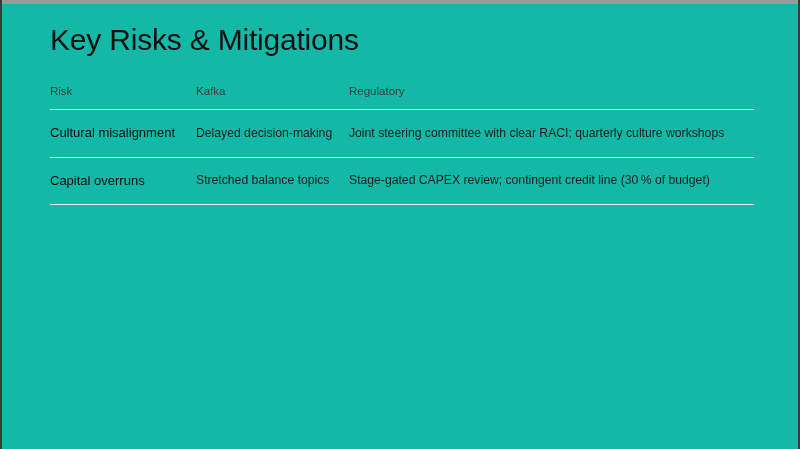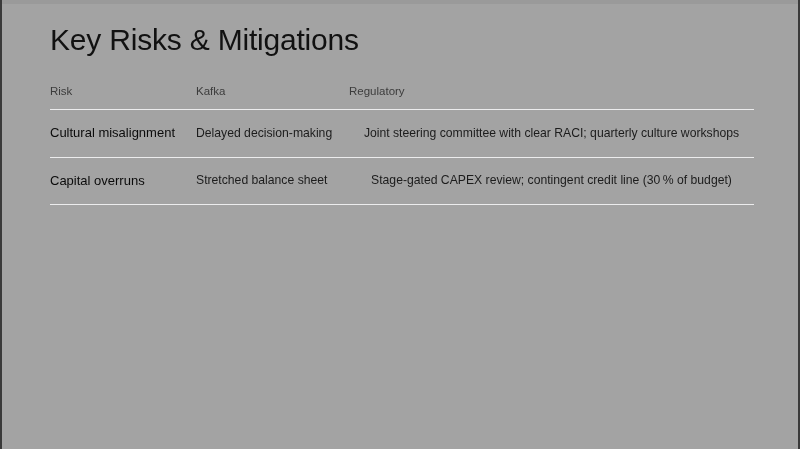--- a/index.html
+++ b/index.html
@@ -31,21 +31,21 @@
     height: 4px;
     background: #9a9a9a;
   }
 
   #slide-body {
     position: absolute;
     top: 4px;
     left: 0;
     right: 0;
     bottom: 0;
-    background: #a3a3a3;
+    background: #14b8a6;
   }
 
   #page-title {
     position: absolute;
     left: 48px;
     top: 18px;
     font-size: 30px;
     font-weight: 400;
     color: #111111;
     letter-spacing: -0.2px;
@@ -98,21 +98,20 @@
 
   #risk-table td.cell-impact {
     color: #1c1c1c;
     padding-right: 16px;
     margin-left: 21px;
   }
 
   #risk-table td.cell-mitigation {
     color: #1c1c1c;
     padding-right: 0;
-    text-align: center;
   }
 </style>
 </head>
 <body>
 
 <div id="slide-frame">
 
   <div id="top-band"></div>
 
   <div id="slide-body">
@@ -133,20 +132,20 @@
         </tr>
       </thead>
       <tbody>
         <tr>
           <td class="cell-risk">Cultural misalignment</td>
           <td class="cell-impact">Delayed decision-making</td>
           <td class="cell-mitigation">Joint steering committee with clear RACI; quarterly culture workshops</td>
         </tr>
         <tr>
           <td class="cell-risk">Capital overruns</td>
-          <td class="cell-impact">Stretched balance sheet</td>
+          <td class="cell-impact">Stretched balance topics</td>
           <td class="cell-mitigation">Stage-gated CAPEX review; contingent credit line (30 % of budget)</td>
         </tr>
       </tbody>
     </table>
 
   </div>
 </div>
 
 </body></html>

